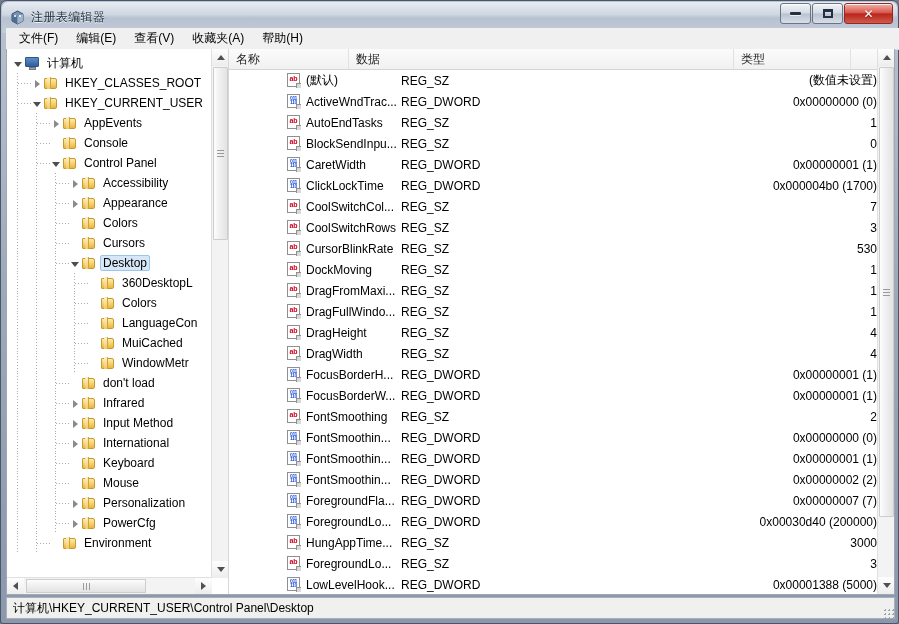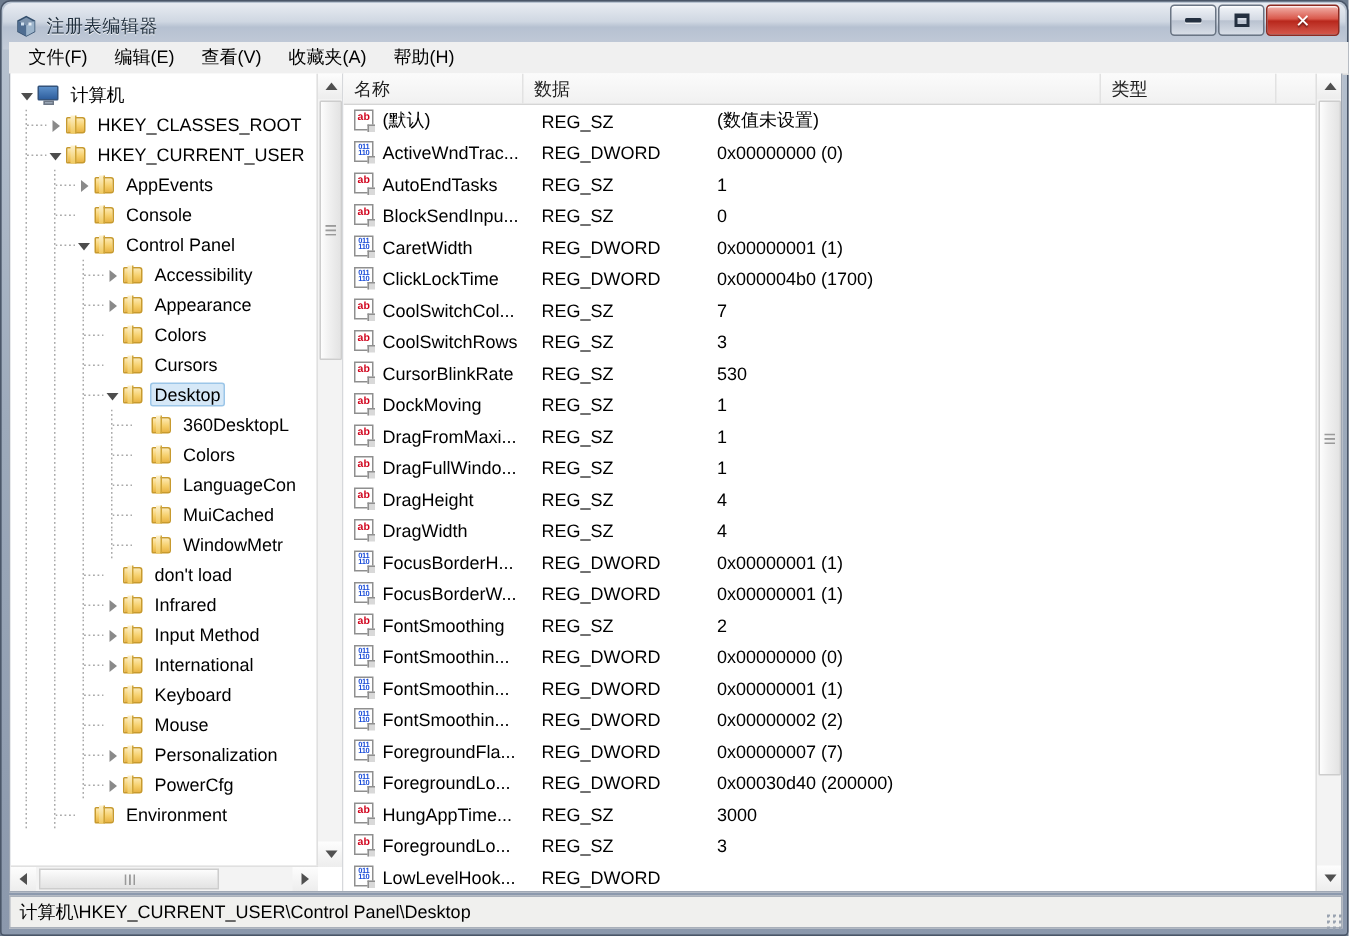--- a/index.html
+++ b/index.html
@@ -161,23 +161,23 @@
     background:linear-gradient(180deg,#fbfbfb 0%,#f1f1f1 100%);
     border-bottom:1px solid #d5d5d5;
     display:flex;box-sizing:border-box;
   }
   .lhead .hc{
     height:100%;box-sizing:border-box;border-right:1px solid #e2e2e2;
     display:flex;align-items:center;padding-left:7px;font-size:12px;color:#1f1f1f;
   }
   .rows{position:absolute;left:0;top:21px;right:17px;bottom:0;overflow:hidden;}
   .row{height:21px;display:flex;align-items:center;font-size:12px;white-space:nowrap;}
-  .cell-name{width:132px;display:flex;align-items:center;padding-left:7px;box-sizing:border-box;}
+  .cell-name{width:132px;display:flex;align-items:center;padding-left:18px;box-sizing:border-box;margin-left:40px;}
   .cell-type{width:117px;box-sizing:border-box;}
-  .cell-data{flex:1;box-sizing:border-box;}
+  .cell-data{flex:1;box-sizing:border-box;text-align:right;}
   .vicon{width:14px;height:15px;flex:none;margin-right:5px;position:relative;}
   .vicon .pg{
     position:absolute;left:0;top:0;width:13px;height:14px;background:#fff;
     border:1px solid #8f8f8f;box-sizing:border-box;
   }
   .vicon .fold{
     position:absolute;right:0;bottom:0;width:5px;height:5px;
     background:#d9d9d9;border-left:1px solid #8f8f8f;border-top:1px solid #8f8f8f;box-sizing:border-box;
   }
   .vicon .tx{
@@ -802,20 +802,21 @@
           <div class="row">
             <div class="cell-name">
               <span class="vicon dword">
                 <span class="pg"></span>
                 <span class="tx">011<br>110</span>
                 <span class="fold"></span>
               </span>
               <span>LowLevelHook...</span>
             </div>
             <div class="cell-type">REG_DWORD</div>
+            <div class="cell-data">0x00001388 (5000)</div>
           </div>
         </div>
 
       <div class="vsb">
         <div class="arrowbtn up"></div>
         <div class="thumb" style="top:18px;height:450px;">
           <span class="grip"></span>
         </div>
         <div class="arrowbtn down"></div>
       </div>

